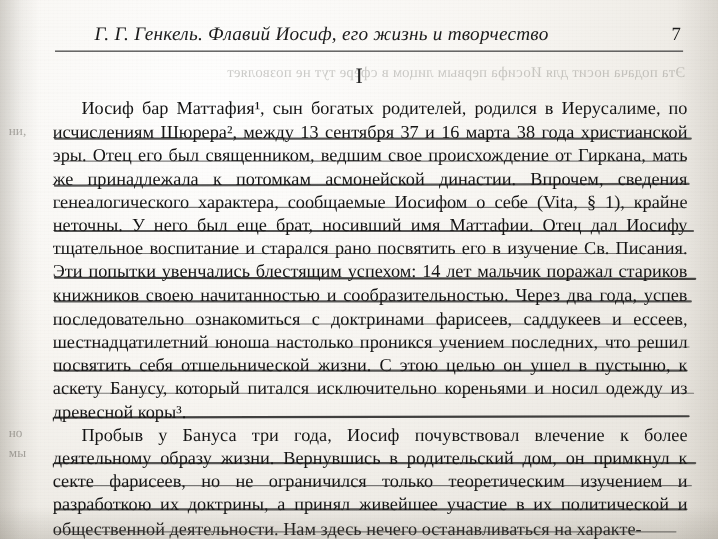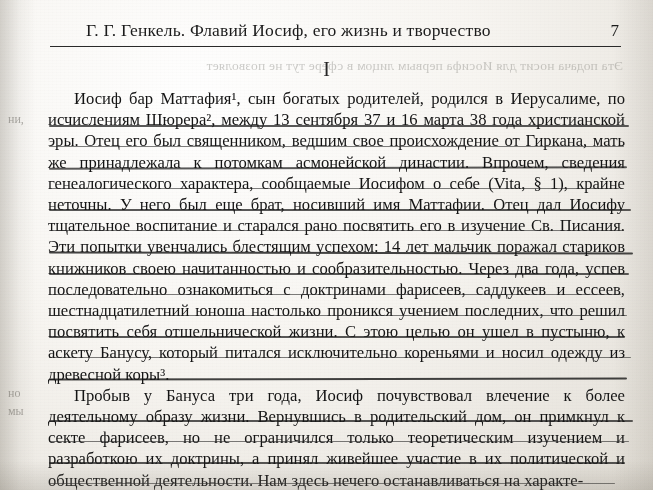--- a/index.html
+++ b/index.html
@@ -59,20 +59,21 @@
   .header {
     position: absolute;
     top: 20px;
     left: 52px;
     right: 34px;
     display: flex;
     align-items: baseline;
     justify-content: space-between;
   }
   .header-title {
+    font-style: italic;
     font-size: 17.5px;
     letter-spacing: .2px;
     color: #1b1b1b;
     white-space: nowrap;
     margin-left: 34px;
   }
   .page-number {
     font-size: 17px;
     font-weight: 400;
     color: #1b1b1b;

